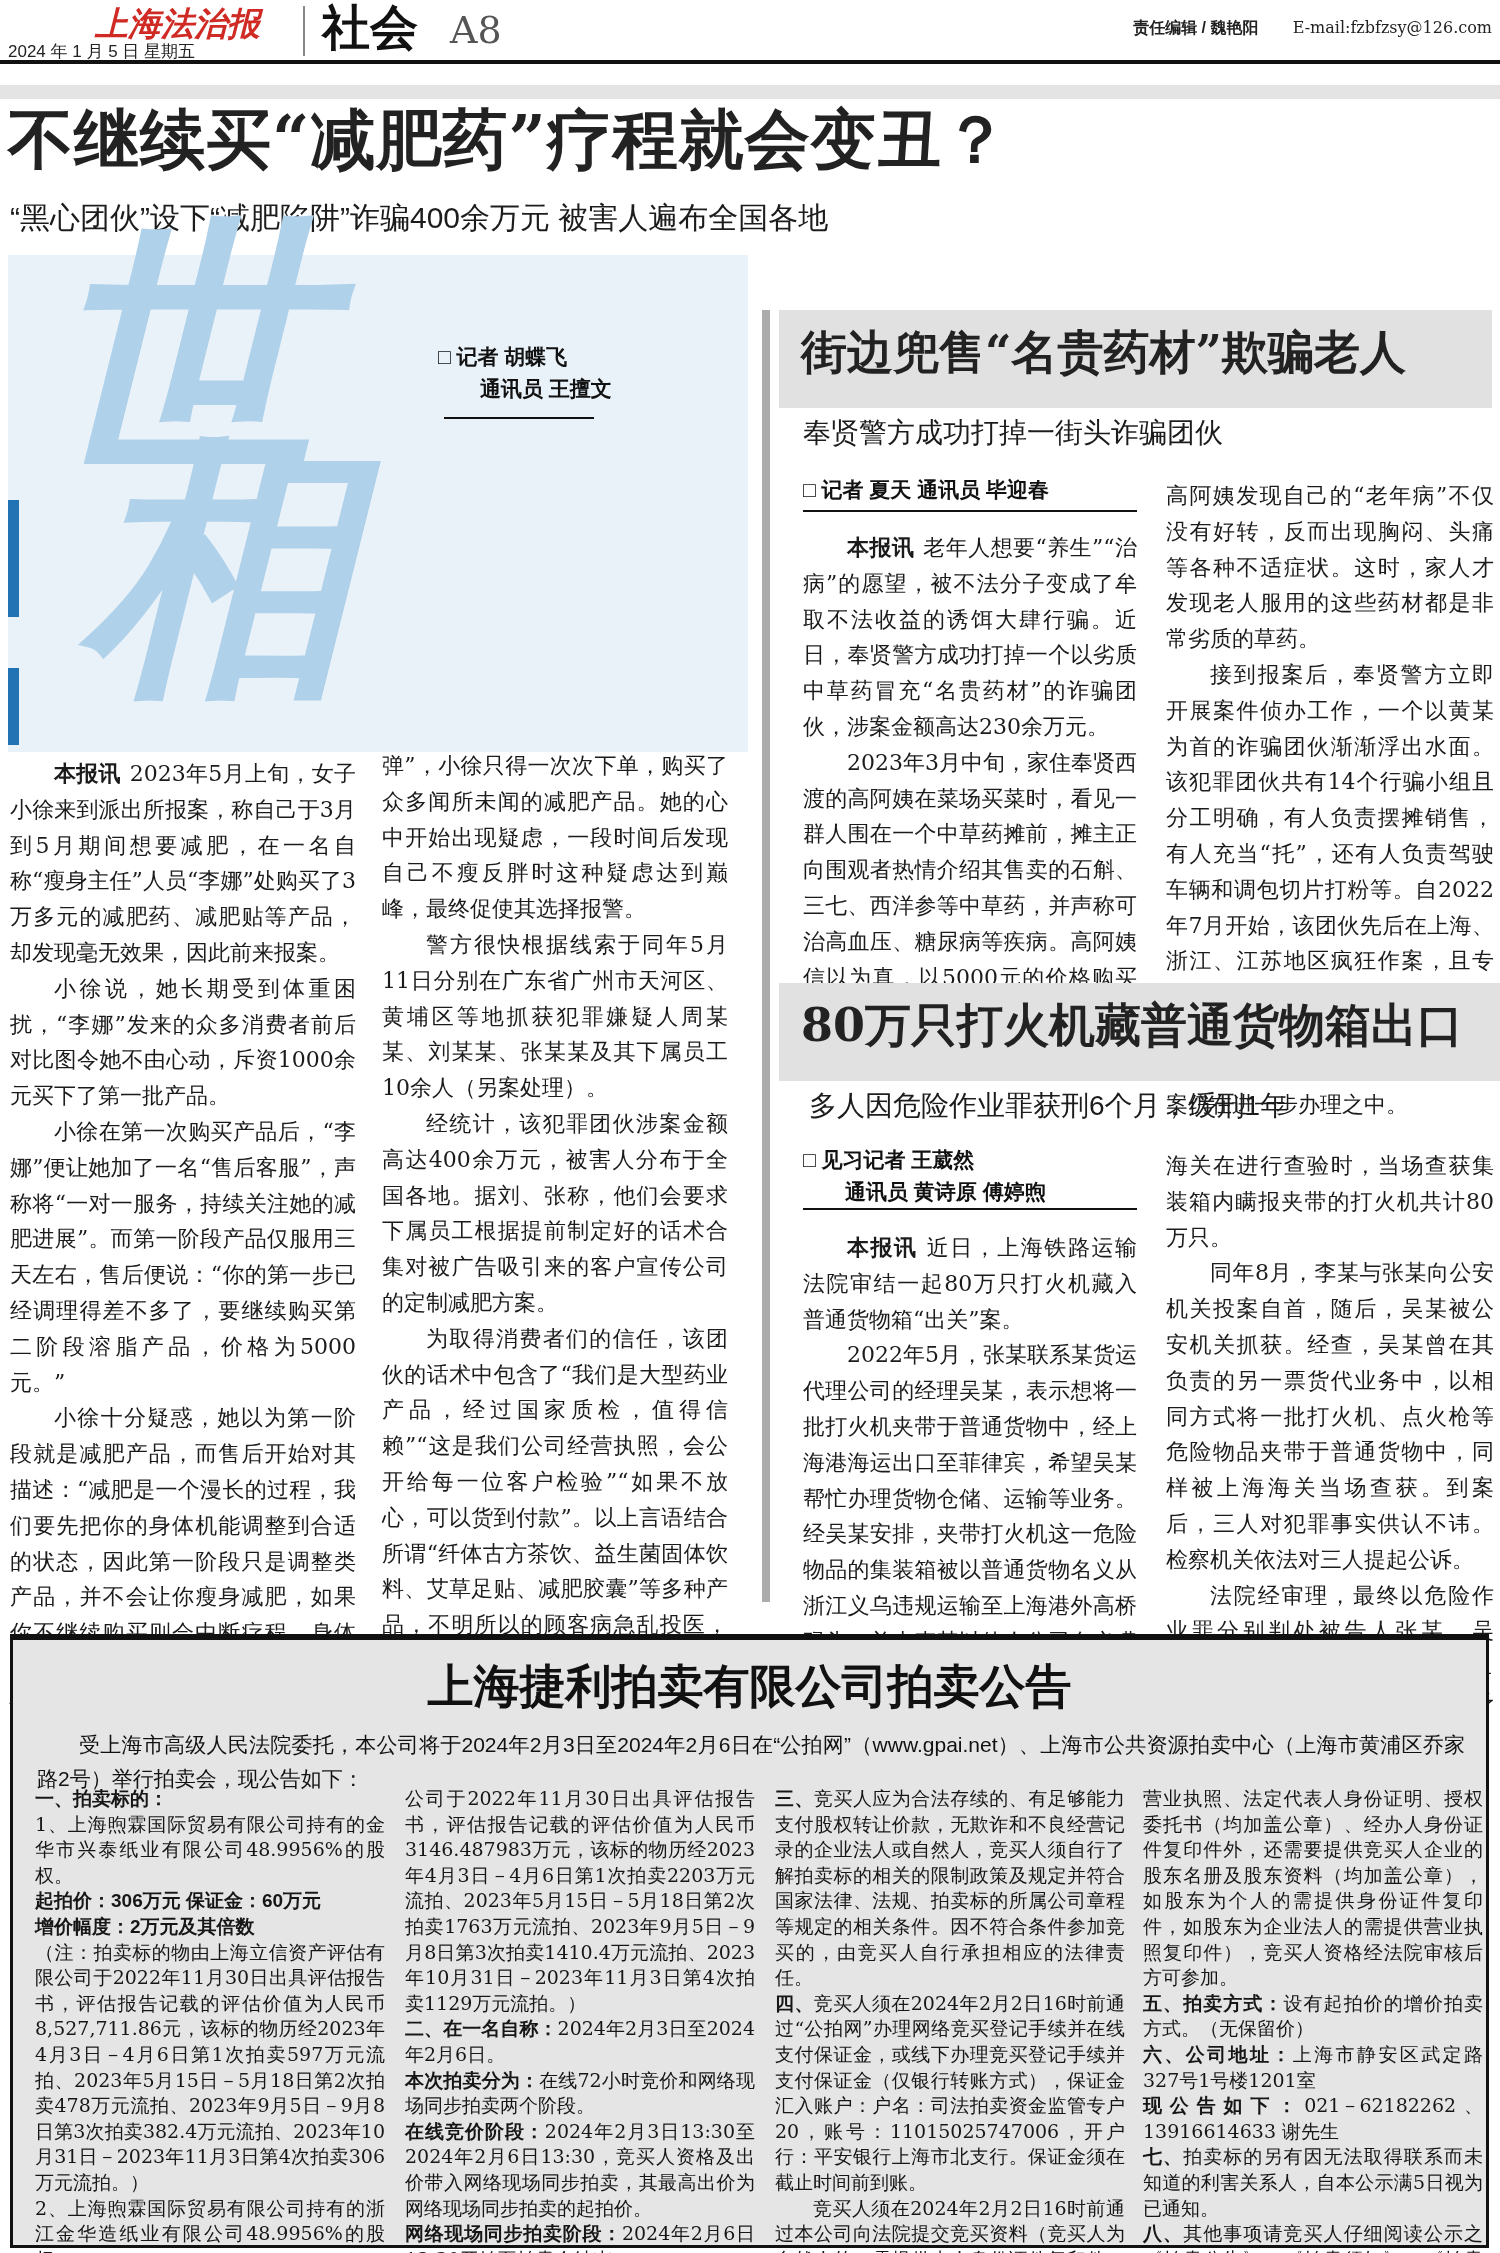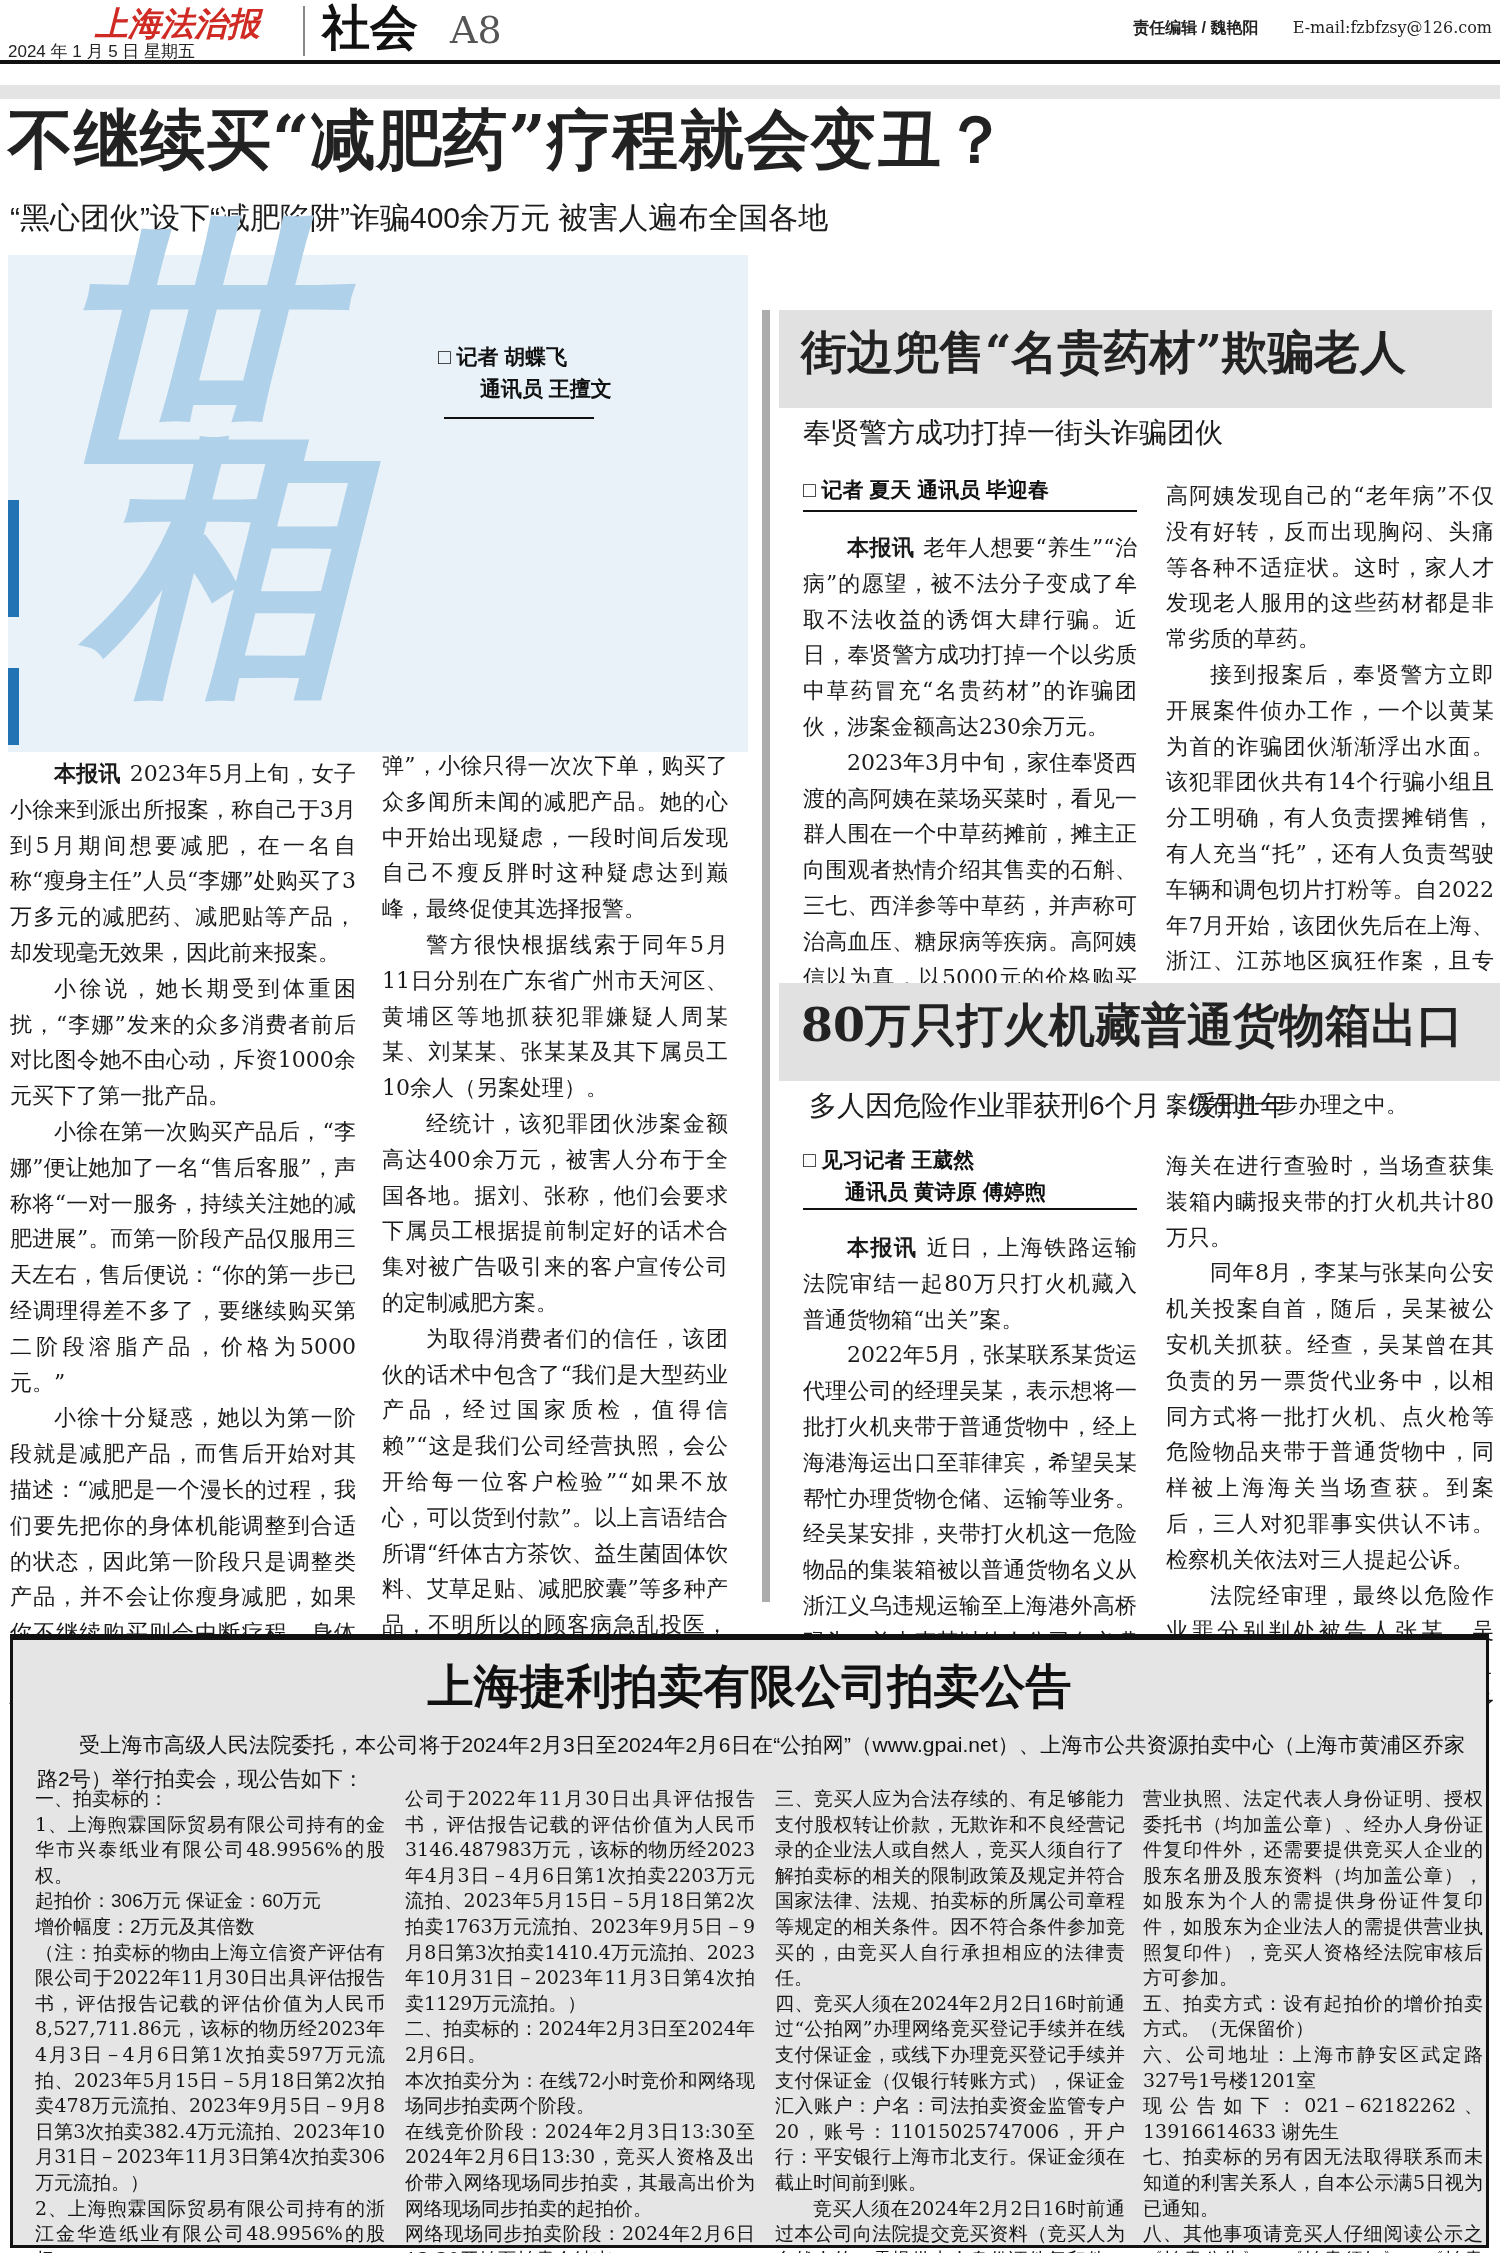--- a/index.html
+++ b/index.html
@@ -54,21 +54,21 @@
   
   .auction{left:10px;top:1634px;width:1473px;height:605px;background:#e5e5e5;
            border:3px solid #111;border-top:6px solid #111;}
   .auction-title{position:absolute;left:0;top:16px;width:100%;text-align:center;
                  font-size:46px;font-weight:bold;margin:0;color:#111;}
   .auction-intro{position:absolute;left:24px;top:88px;width:1428px;font-size:21px;line-height:34px;
                  text-align:justify;text-indent:2em;margin:0;color:#111;}
   .acol{position:absolute;top:146px;width:350px;}
   .acol p{font-size:19px;line-height:25.6px;text-align:justify;margin:0;color:#161616;}
   .acol p.ind{text-indent:2em;}
-  .al{font-family:"Liberation Sans","DejaVu Sans",sans-serif;font-weight:normal;}
+  .al{font-family:"Liberation Sans","DejaVu Sans",sans-serif;font-weight:bold;}
   .al:empty{display:none;}
 </style>
 </head>
 <body>
 
 <div class="abs masthead">上海法治报</div>
 <div class="abs dateline sans">2024 年 1 月 5 日 星期五</div>
 <div class="abs hvline"></div>
 <div class="abs section-name sans">社会</div>
 <div class="abs page-no serif">A8</div>
@@ -155,21 +155,21 @@
     <p><span>1、上海煦霖国际贸易有限公司持有的金华市兴泰纸业有限公司48.9956%的股权。</span></p>
     <p><b class="al">起拍价：306万元  保证金：60万元</b><span></span></p>
     <p><b class="al">增价幅度：2万元及其倍数</b><span></span></p>
     <p><span>（注：拍卖标的物由上海立信资产评估有限公司于2022年11月30日出具评估报告书，评估报告记载的评估价值为人民币8,527,711.86元，该标的物历经2023年4月3日－4月6日第1次拍卖597万元流拍、2023年5月15日－5月18日第2次拍卖478万元流拍、2023年9月5日－9月8日第3次拍卖382.4万元流拍、2023年10月31日－2023年11月3日第4次拍卖306万元流拍。）</span></p>
     <p><span>2、上海煦霖国际贸易有限公司持有的浙江金华造纸业有限公司48.9956%的股权。</span></p>
 
   </div>
 
   <div class="acol" style="left:392px;">
     <p><span>公司于2022年11月30日出具评估报告书，评估报告记载的评估价值为人民币3146.487983万元，该标的物历经2023年4月3日－4月6日第1次拍卖2203万元流拍、2023年5月15日－5月18日第2次拍卖1763万元流拍、2023年9月5日－9月8日第3次拍卖1410.4万元流拍、2023年10月31日－2023年11月3日第4次拍卖1129万元流拍。）</span></p>
-    <p><b class="al">二、拍卖标的：</b><span>2024年2月3日至2024年2月6日。</span></p>
+    <p><b class="al">二、在一名自称：</b><span>2024年2月3日至2024年2月6日。</span></p>
     <p><b class="al">本次拍卖分为：</b><span>在线72小时竞价和网络现场同步拍卖两个阶段。</span></p>
     <p><b class="al">在线竞价阶段：</b><span>2024年2月3日13:30至2024年2月6日13:30，竞买人资格及出价带入网络现场同步拍卖，其最高出价为网络现场同步拍卖的起拍价。</span></p>
     <p><b class="al">网络现场同步拍卖阶段：</b><span>2024年2月6日13:30开始至拍卖会结束。</span></p>
 
   </div>
 
   <div class="acol" style="left:762px;">
     <p><b class="al">三、</b><span>竞买人应为合法存续的、有足够能力支付股权转让价款，无欺诈和不良经营记录的企业法人或自然人，竞买人须自行了解拍卖标的相关的限制政策及规定并符合国家法律、法规、拍卖标的所属公司章程等规定的相关条件。因不符合条件参加竞买的，由竞买人自行承担相应的法律责任。</span></p>
     <p><b class="al">四、</b><span>竞买人须在2024年2月2日16时前通过“公拍网”办理网络竞买登记手续并在线支付保证金，或线下办理竞买登记手续并支付保证金（仅银行转账方式），保证金汇入账户：户名：司法拍卖资金监管专户20，账号：11015025747006，开户行：平安银行上海市北支行。保证金须在截止时间前到账。</span></p>
     <p class="ind"><span>竞买人须在2024年2月2日16时前通过本公司向法院提交竞买资料（竞买人为自然人的，需提供本人身份证件复印件；竞买人为企业法人的，除提供企业法人的</span></p>

